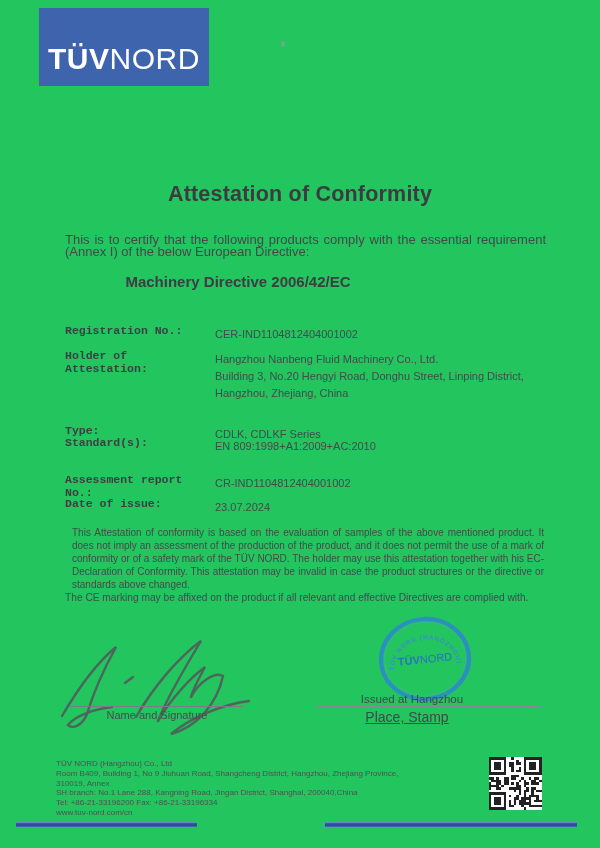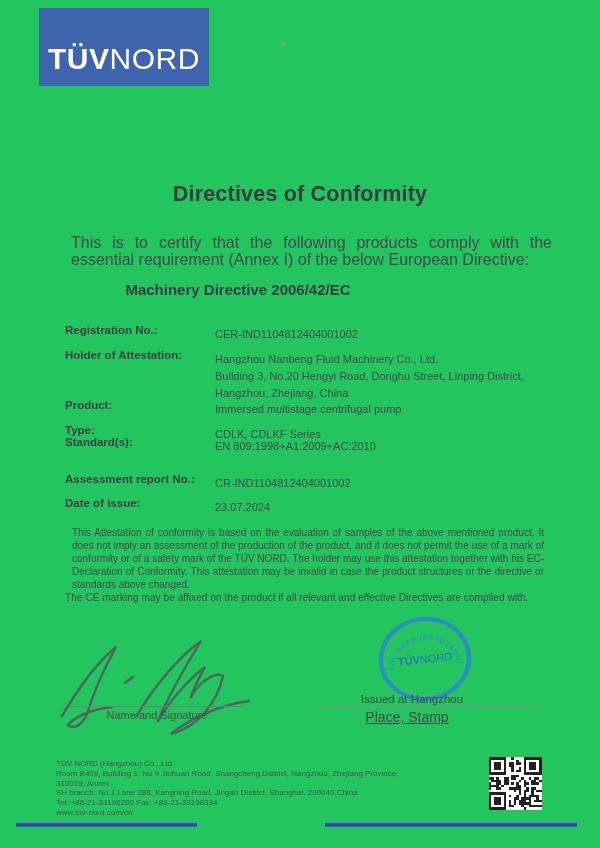--- a/index.html
+++ b/index.html
@@ -13,28 +13,28 @@
           font-size:30px; letter-spacing:0.5px; line-height:1; }
   .logo .b { font-weight:bold; }
   .logo .n { font-weight:500; }
 
   .speck { position:absolute; left:281px; top:41px; width:4px; height:6px;
            background:#9b9b9b; border-radius:2px; opacity:.55; }
 
   
   .title { position:absolute; left:0; top:182px; width:600px; text-align:center;
            font-size:21.5px; font-weight:bold; color:#3b3b41; letter-spacing:0.2px; }
-  .intro { position:absolute; left:71px; top:234px; width:481px; font-size:16px;
-           line-height:17px; text-align:justify; color:#47474d; }
+  .intro { position:absolute; left:65px; top:234px; width:481px; font-size:13px;
+           line-height:12px; text-align:justify; color:#47474d; }
   .directive { position:absolute; left:0; top:273px; width:476px; text-align:center;
-           font-size:15px; font-weight:bold; color:#3d3d43;margin-top:8px; }
+           font-size:15px; font-weight:bold; color:#3d3d43; }
 
   
   .field-row { position:absolute; left:65px; width:490px; display:flex; }
-  .field-label { width:150px; font-weight:bold; font-size:11.5px; color:#3e3e44; flex:none; }
+  .field-label { width:150px; font-weight:bold; font-size:11.5px; color:#3e3e44; flex:none;font-family:Liberation Mono, monospace; }
   .field-value { font-size:11px; color:#48484e; line-height:17px; margin-top:2px; }
   .field-value div { white-space:nowrap; }
 
   .terms { position:absolute; left:72px; top:518px; width:472px; font-size:10px;
            line-height:13px; text-align:justify; color:#48484e;margin-top:8px; }
   .ce-note { position:absolute; left:65px; top:592px; width:490px; font-size:10.2px; color:#48484e; }
 
   
   .sig-svg { position:absolute; left:48px; top:620px; }
   .sig-line-left { position:absolute; left:70px; top:706px; width:173px; border-top:1.2px solid #7c7c80; }
@@ -60,45 +60,39 @@
 <body>
 
 <div class="page">
 
   <div class="logo">
     <span class="b">TÜV</span><span class="n">NORD</span>
   </div>
 
   <div class="speck"></div>
 
-  <div class="title">Directives of Conformity</div>
+  <div class="title">Attestation of Conformity</div>
 
   <div class="intro">This is to certify that the following products comply with the essential requirement (Annex I) of the below European Directive:</div>
 
   <div class="directive">Machinery Directive 2006/42/EC</div>
 
   <div class="field-row" style="top:324px">
     <div class="field-label">Registration No.:</div>
     <div class="field-value">
         <div>CER-IND1104812404001002</div>
       </div>
   </div>
   <div class="field-row" style="top:349px">
     <div class="field-label">Holder of Attestation:</div>
     <div class="field-value">
       <div>Hangzhou Nanbeng Fluid Machinery Co., Ltd.</div>
       <div>Building 3, No.20 Hengyi Road, Donghu Street, Linping District,</div>
       <div>Hangzhou, Zhejiang, China</div>
     </div>
-  </div>
-  <div class="field-row" style="top:399px">
-    <div class="field-label">Product:</div>
-    <div class="field-value">
-        <div>Immersed multistage centrifugal pump</div>
-      </div>
   </div>
   <div class="field-row" style="top:424px">
     <div class="field-label">Type:</div>
     <div class="field-value">
         <div>CDLK, CDLKF Series</div>
       </div>
   </div>
   <div class="field-row" style="top:436px">
     <div class="field-label">Standard(s):</div>
     <div class="field-value">

